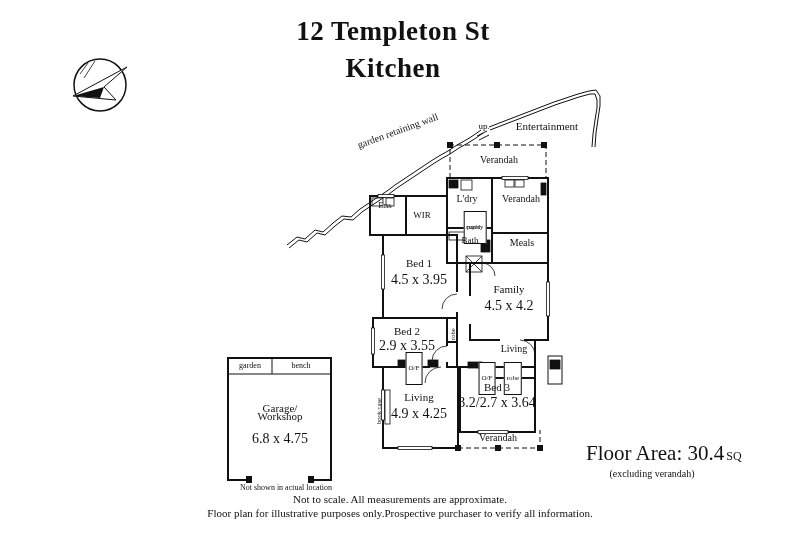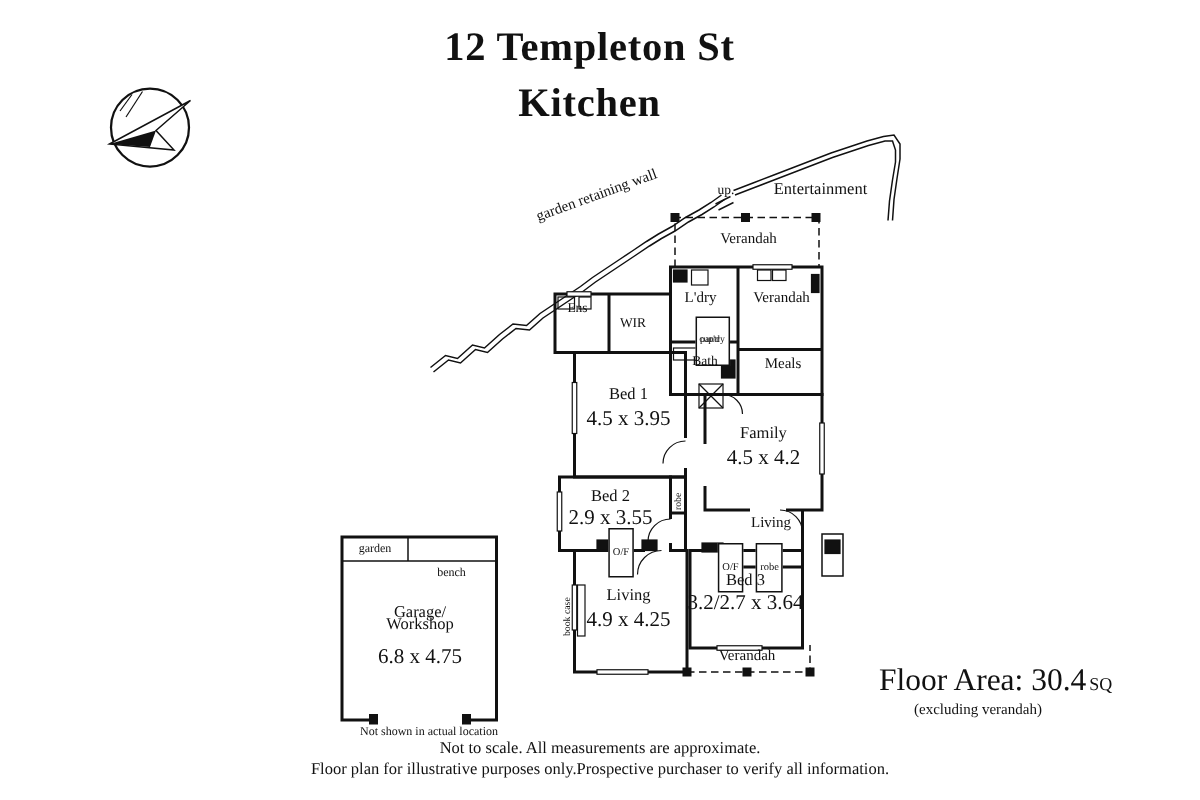--- a/index.html
+++ b/index.html
@@ -172,21 +172,21 @@
   <div class="lbl room" style="left:497px;top:382px;">Bed 3</div>
   <div class="lbl dims" style="left:497px;top:396px;">3.2/2.7 x 3.64</div>
 
   <div class="lbl room" style="left:419px;top:392px;">Living</div>
   <div class="lbl dims" style="left:419px;top:407px;">4.9 x 4.25</div>
   <div class="lbl tiny rot" style="left:376px;top:424px;transform:rotate(-90deg);">book case</div>
 
   <div class="lbl small" style="left:498px;top:433px;">Verandah</div>
 
   <div class="lbl" style="left:250px;top:362px;font-size:8px;">garden</div>
-  <div class="lbl" style="left:301px;top:378px;font-size:8px;text-align:center;">bench</div>
+  <div class="lbl" style="left:301px;top:362px;font-size:8px;text-align:center;">bench</div>
   <div class="lbl room" style="left:280px;top:403px;text-align:right;">Garage/</div>
   <div class="lbl room" style="left:280px;top:411px;">Workshop</div>
   <div class="lbl dims" style="left:280px;top:432px;">6.8 x 4.75</div>
   <div class="lbl" style="left:280px;top:484px;font-size:8px;padding-left:12px;">Not shown in actual location</div>
 
   <div class="floorarea">
     <span class="main">Floor Area: 30.4</span><span class="unit">SQ</span>
     <span class="sub">(excluding verandah)</span>
   </div>
 

